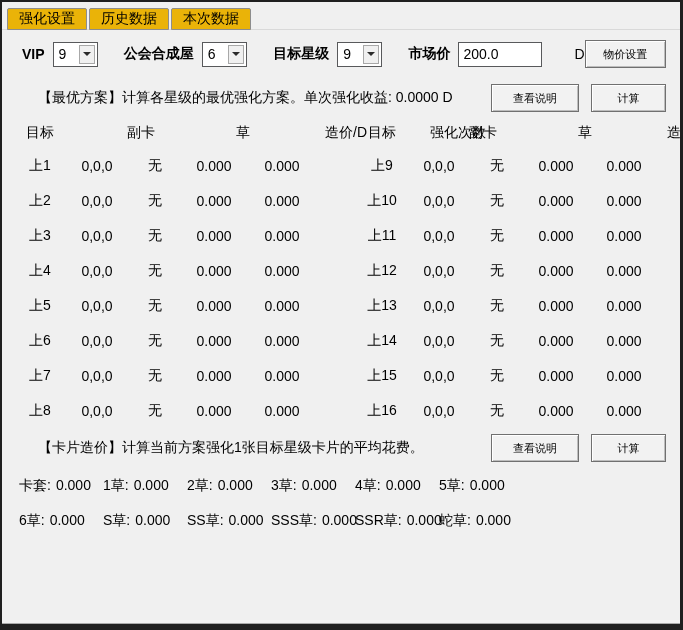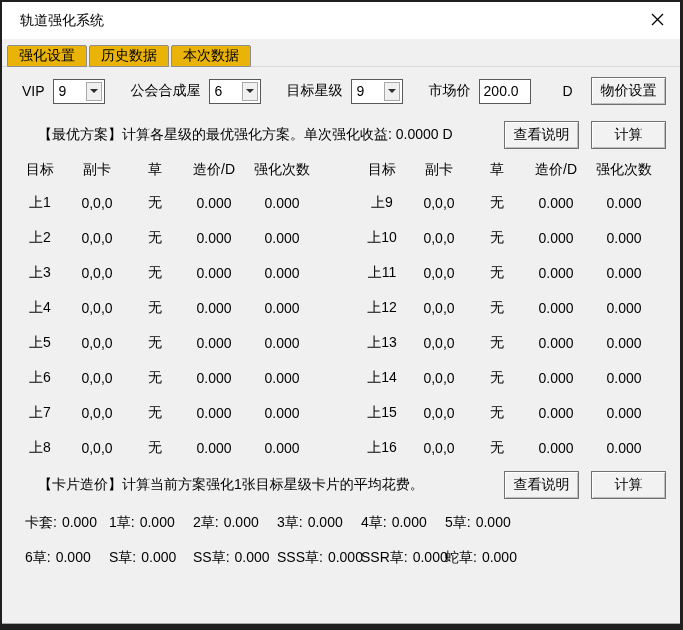--- a/index.html
+++ b/index.html
@@ -66,21 +66,21 @@
   }
 
   .content { flex: 1; display: flex; flex-direction: column; }
 
   
   .controls-row {
     height: 48px; flex: none;
     display: flex; align-items: center;
     padding: 0 14px 0 20px;
   }
-  .ctl-label { margin-right: 8px; white-space: nowrap; }
+  .ctl-label { margin-right: 8px; white-space: nowrap; font-weight: bold; }
   .gap { margin-left: 26px; }
   .combo {
     width: 52px; height: 25px;
     background: #ffffff;
     border: 1px solid #58595b;
     display: flex; align-items: center;
     padding-left: 5px;
     position: relative;
   }
   .combo-arrow-btn {
@@ -89,35 +89,35 @@
     border: 1px solid #a8a8a8;
     display: flex; align-items: center; justify-content: center;
   }
   .arrow-down {
     width: 0; height: 0;
     border-left: 4px solid transparent;
     border-right: 4px solid transparent;
     border-top: 4px solid #2b2b2b;
   }
   .text-input {
-    width: 52px; height: 25px;
+    width: 84px; height: 25px;
     border: 1px solid #58595b;
     background: #fff;
     padding: 0 4px;
     font: 14px "Liberation Sans", sans-serif;
     margin-right: 32px;
   }
   .btn {
     height: 28px; min-width: 75px;
     background: #f2f2f2;
     border: 1px solid #707070;
     box-shadow: inset 1px 1px 0 #ffffff, inset -1px -1px 0 #bdbdbd;
     display: flex; align-items: center; justify-content: center;
-    font-size: 14px;
-    padding: 0 8px;
+    font-size: 11px;
+    padding: 0 21px;
     white-space: nowrap;
   }
   .btn.push-right { margin-left: auto; }
 
   
   .section-row {
     height: 40px; flex: none;
     display: flex; align-items: center;
     padding: 0 14px 0 25px;
   }
@@ -128,46 +128,35 @@
   .tables { display: flex; padding-left: 8px; flex: none; }
   .table-half { width: 312px; }
   .table-half.right { margin-left: 30px; }
   .table-row {
     display: grid;
     grid-template-columns: 60px 54px 62px 56px 80px;
     height: 35px;
     align-items: center;
     text-align: center;
   }
-  .table-row.header { height: 30px; }
-
-  
-  .stats { padding-left: 23px; flex: none; }
+  .table-row.header { height: 30px; gap: 44px; }
+
+  
+  .stats { padding-left: 17px; flex: none; }
   .stats-row { display: flex; height: 35px; align-items: center; }
   .stat-cell { width: 84px; white-space: nowrap; flex: none; }
   .stat-cell.wide { width: auto; }
   .stat-label { margin-right: 5px; }
 </style>
 </head>
 <body>
 
 <div class="frame">
   <div class="window">
 
-    <div class="titlebar">
-      <span class="title-text">轨道强化系统</span>
-      <div class="close-button">
-        <span>
-          <svg width="13" height="13" viewBox="0 0 13 13">
-            <line x1="1" y1="1" x2="12" y2="12" stroke="#000" stroke-width="1.2"></line>
-            <line x1="12" y1="1" x2="1" y2="12" stroke="#000" stroke-width="1.2"></line>
-          </svg>
-        </span>
-      </div>
-    </div>
 
     <div class="tabstrip">
         <div class="tab">强化设置</div>
         <div class="tab">历史数据</div>
         <div class="tab">本次数据</div>
       </div>
 
     <div class="content">
 
       <div class="controls-row">

